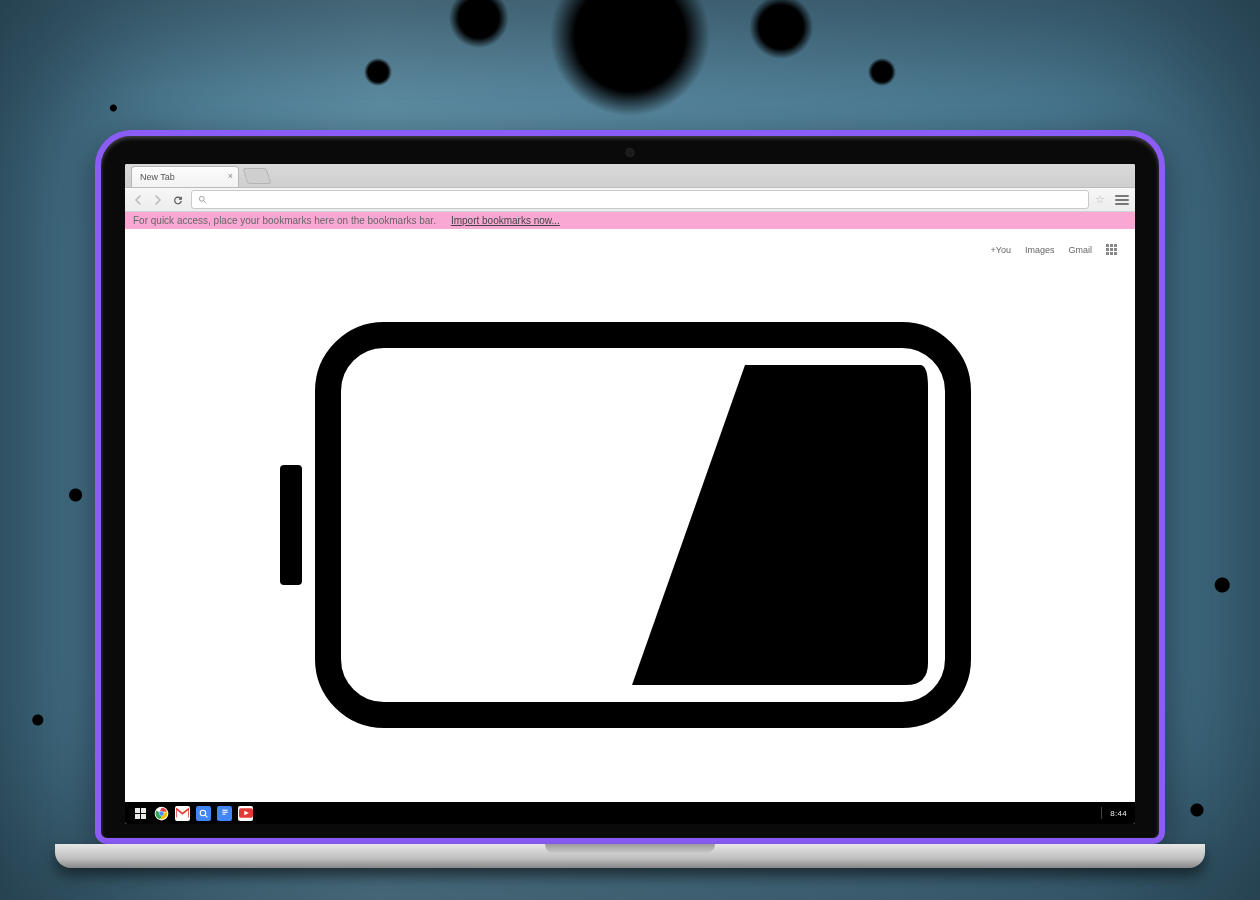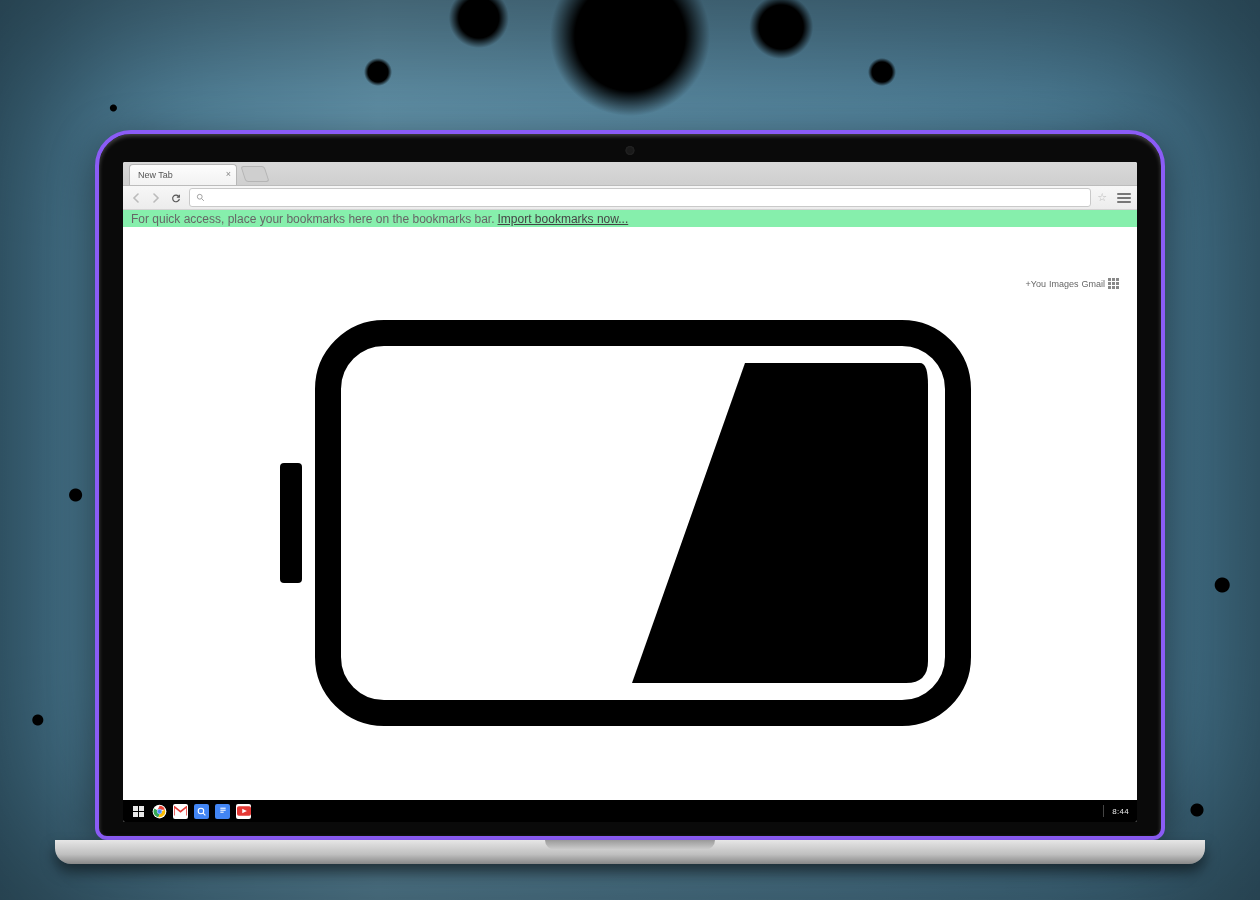--- a/index.html
+++ b/index.html
@@ -25,21 +25,21 @@
       linear-gradient(90deg,#4a7f9a,#6a9fb8 30%,#5a8faa 70%,#4a7f9a);
     background-color:#5a8faa;
   }
   .vignette{position:absolute;inset:0;box-shadow:inset 0 0 180px 40px rgba(0,0,0,.55);}
   
   .laptop{
     position:absolute;left:50%;top:130px;transform:translateX(-50%);
     width:1070px;
   }
   .lid{
-    background:#0a0a0a;border:4px solid #8b5cf6;border-radius:36px 36px 12px 12px;
+    background:#0a0a0a;border:6px solid #8b5cf6;border-radius:36px 36px 12px 12px;
     padding:28px 24px 14px;
     box-shadow:0 10px 40px rgba(0,0,0,.5), inset 0 2px 4px rgba(255,255,255,.25);
     position:relative;
   }
   .camera{position:absolute;left:50%;top:12px;transform:translateX(-50%);width:9px;height:9px;border-radius:50%;background:#1a1a1a;box-shadow:inset 0 0 2px #333;}
   .screen{
     width:100%;height:660px;background:#fff;border-radius:2px;position:relative;overflow:hidden;
   }
   .base{
     height:24px;background:linear-gradient(#e6e6e6,#bfbfbf 60%,#888);border-radius:0 0 16px 16px;
@@ -54,24 +54,24 @@
   .newtab{width:22px;height:14px;background:#cfcfcf;border:1px solid #b5b5b5;border-radius:3px;margin:0 0 3px 6px;transform:skewX(18deg);}
   .toolbar{height:24px;background:linear-gradient(#f7f7f7,#ececec);border-bottom:1px solid #d3d3d3;display:flex;align-items:center;padding:0 6px;gap:6px;box-sizing:border-box;}
   .nav-btn{width:14px;height:14px;display:flex;align-items:center;justify-content:center;color:#555;}
   .nav-btn svg{width:10px;height:10px;}
   .nav-btn.disabled{color:#bbb;}
   .omnibox{flex:1;height:17px;border:1px solid #c9c9c9;border-radius:3px;background:#fff;display:flex;align-items:center;padding:0 6px;gap:4px;}
   .omnibox svg{width:9px;height:9px;color:#999;}
   .menu-btn{width:14px;height:14px;display:flex;flex-direction:column;justify-content:center;gap:2px;}
   .menu-btn span{display:block;height:2px;background:#777;border-radius:1px;}
   .star{color:#bbb;font-size:11px;margin-right:4px;}
-  .bookbar{height:17px;background:#86efac;border-bottom:1px solid #dedede;font-size:12px;color:#666;display:flex;align-items:center;padding:0 8px;gap:3px;}
-  .bookbar a{color:#444;text-decoration:underline;}
+  .bookbar{height:17px;background:#f9a8d4;border-bottom:1px solid #dedede;font-size:10px;color:#666;display:flex;align-items:center;padding:0 8px;gap:3px;}
+  .bookbar a{color:#444;text-decoration:underline;margin-left:12px;}
   .content{position:absolute;top:65px;left:0;right:0;bottom:22px;background:#fff;}
-  .toplinks{position:absolute;top:15px;right:18px;display:flex;align-items:center;gap:3px;font-size:9px;color:#666;margin-top:36px;}
+  .toplinks{position:absolute;top:15px;right:18px;display:flex;align-items:center;gap:14px;font-size:9px;color:#666;}
   .apps-icon{display:grid;grid-template-columns:repeat(3,3px);grid-template-rows:repeat(3,3px);gap:1px;}
   .apps-icon span{width:3px;height:3px;background:#888;}
   
   .battery-wrap{position:absolute;left:50%;top:52%;transform:translate(-50%,-50%);}
   
   .taskbar{position:absolute;left:0;right:0;bottom:0;height:22px;background:#000;display:flex;align-items:center;padding:0 8px;box-sizing:border-box;}
   .task-left{display:flex;align-items:center;gap:6px;}
   .tile{width:15px;height:15px;border-radius:2px;display:flex;align-items:center;justify-content:center;position:relative;}
   .launcher{display:grid;grid-template-columns:repeat(2,5px);grid-template-rows:repeat(2,5px);gap:1px;}
   .launcher span{background:#e8e8e8;width:5px;height:5px;}

